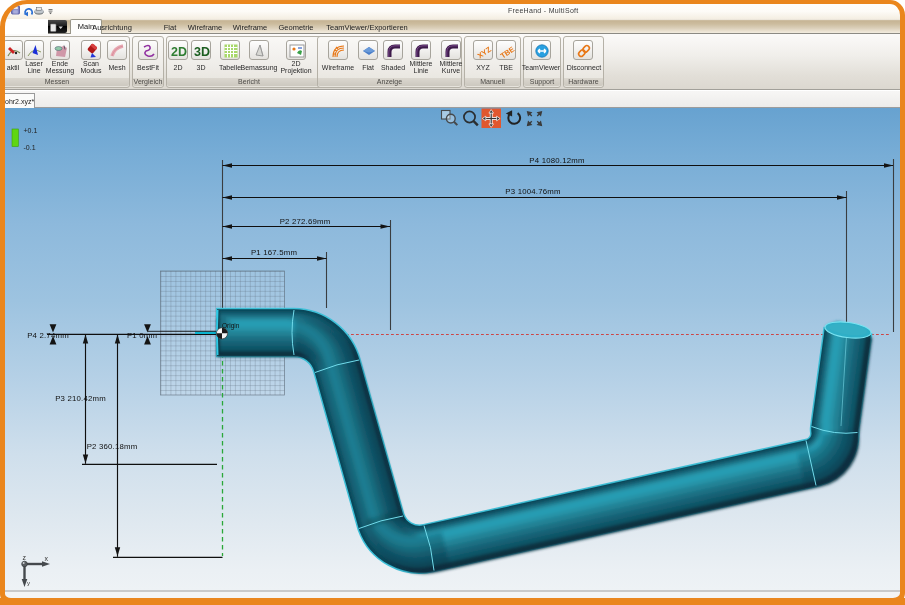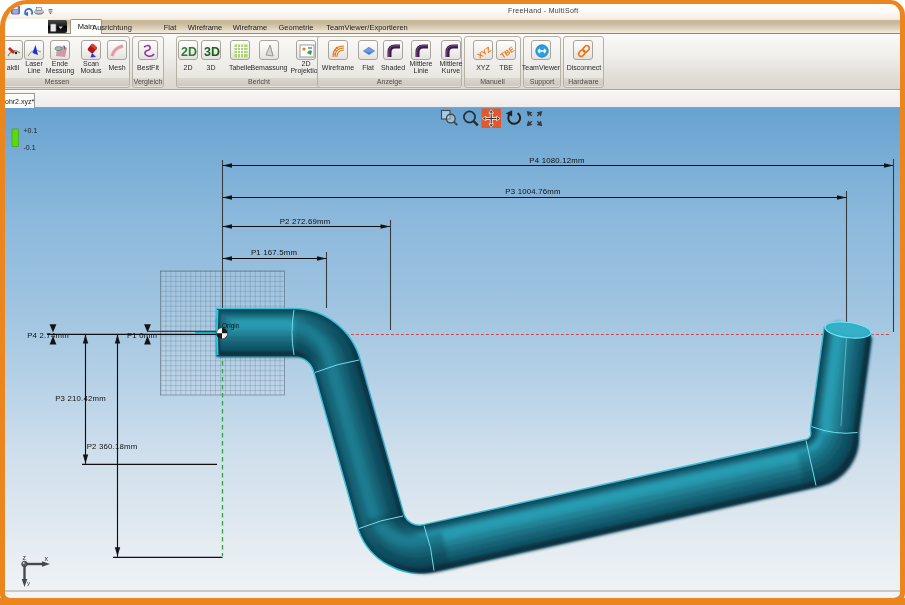--- a/index.html
+++ b/index.html
@@ -140,21 +140,21 @@
     </div>
     <div class="grp" style="left:132px;width:32px">
       <div class="ibtn" style="left:5px">
           <svg width="16" height="16">
             <path d="M3 4 q5 -3 6 0 t-4 4 q-3 3 2 5 q4 1 6 -2" stroke="#9030a0" stroke-width="1.6" fill="none"></path>
           </svg>
         </div>
       <div class="ilabel" style="left:15px;top:27px">BestFit</div>
       <div class="grplabel">Vergleich</div>
     </div>
-    <div class="grp" style="left:176px;width:166px">
+    <div class="grp" style="left:166px;width:166px">
       <div class="ibtn" style="left:1px">
           <svg width="16" height="16">
             <text x="0" y="13" font-size="12.5" font-weight="bold" fill="#2e7d32" font-family="Liberation Sans">2D</text>
           </svg>
         </div>
       <div class="ibtn" style="left:24px">
           <svg width="16" height="16">
             <text x="0" y="13" font-size="12.5" font-weight="bold" fill="#1b5e20" font-family="Liberation Sans">3D</text>
           </svg>
         </div>

